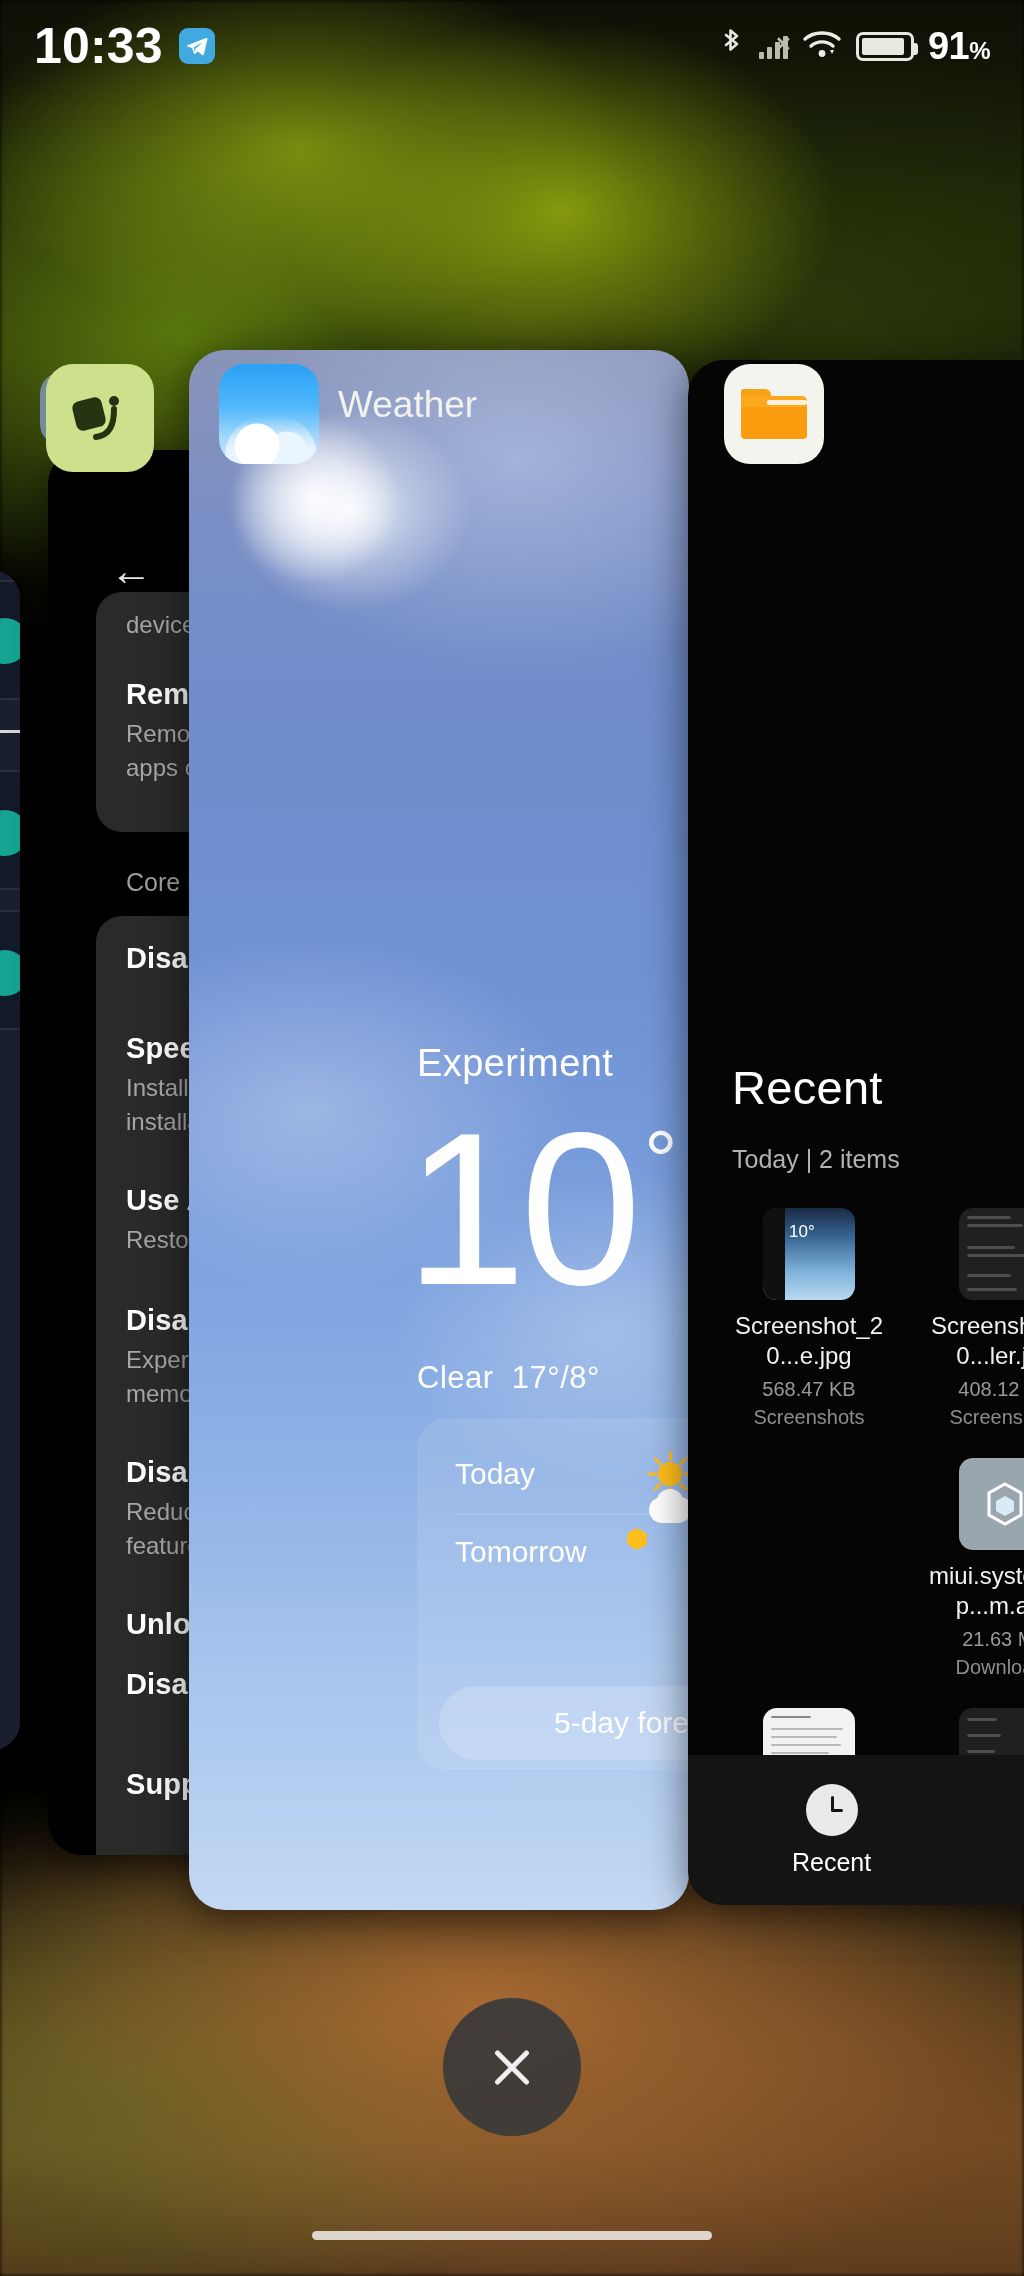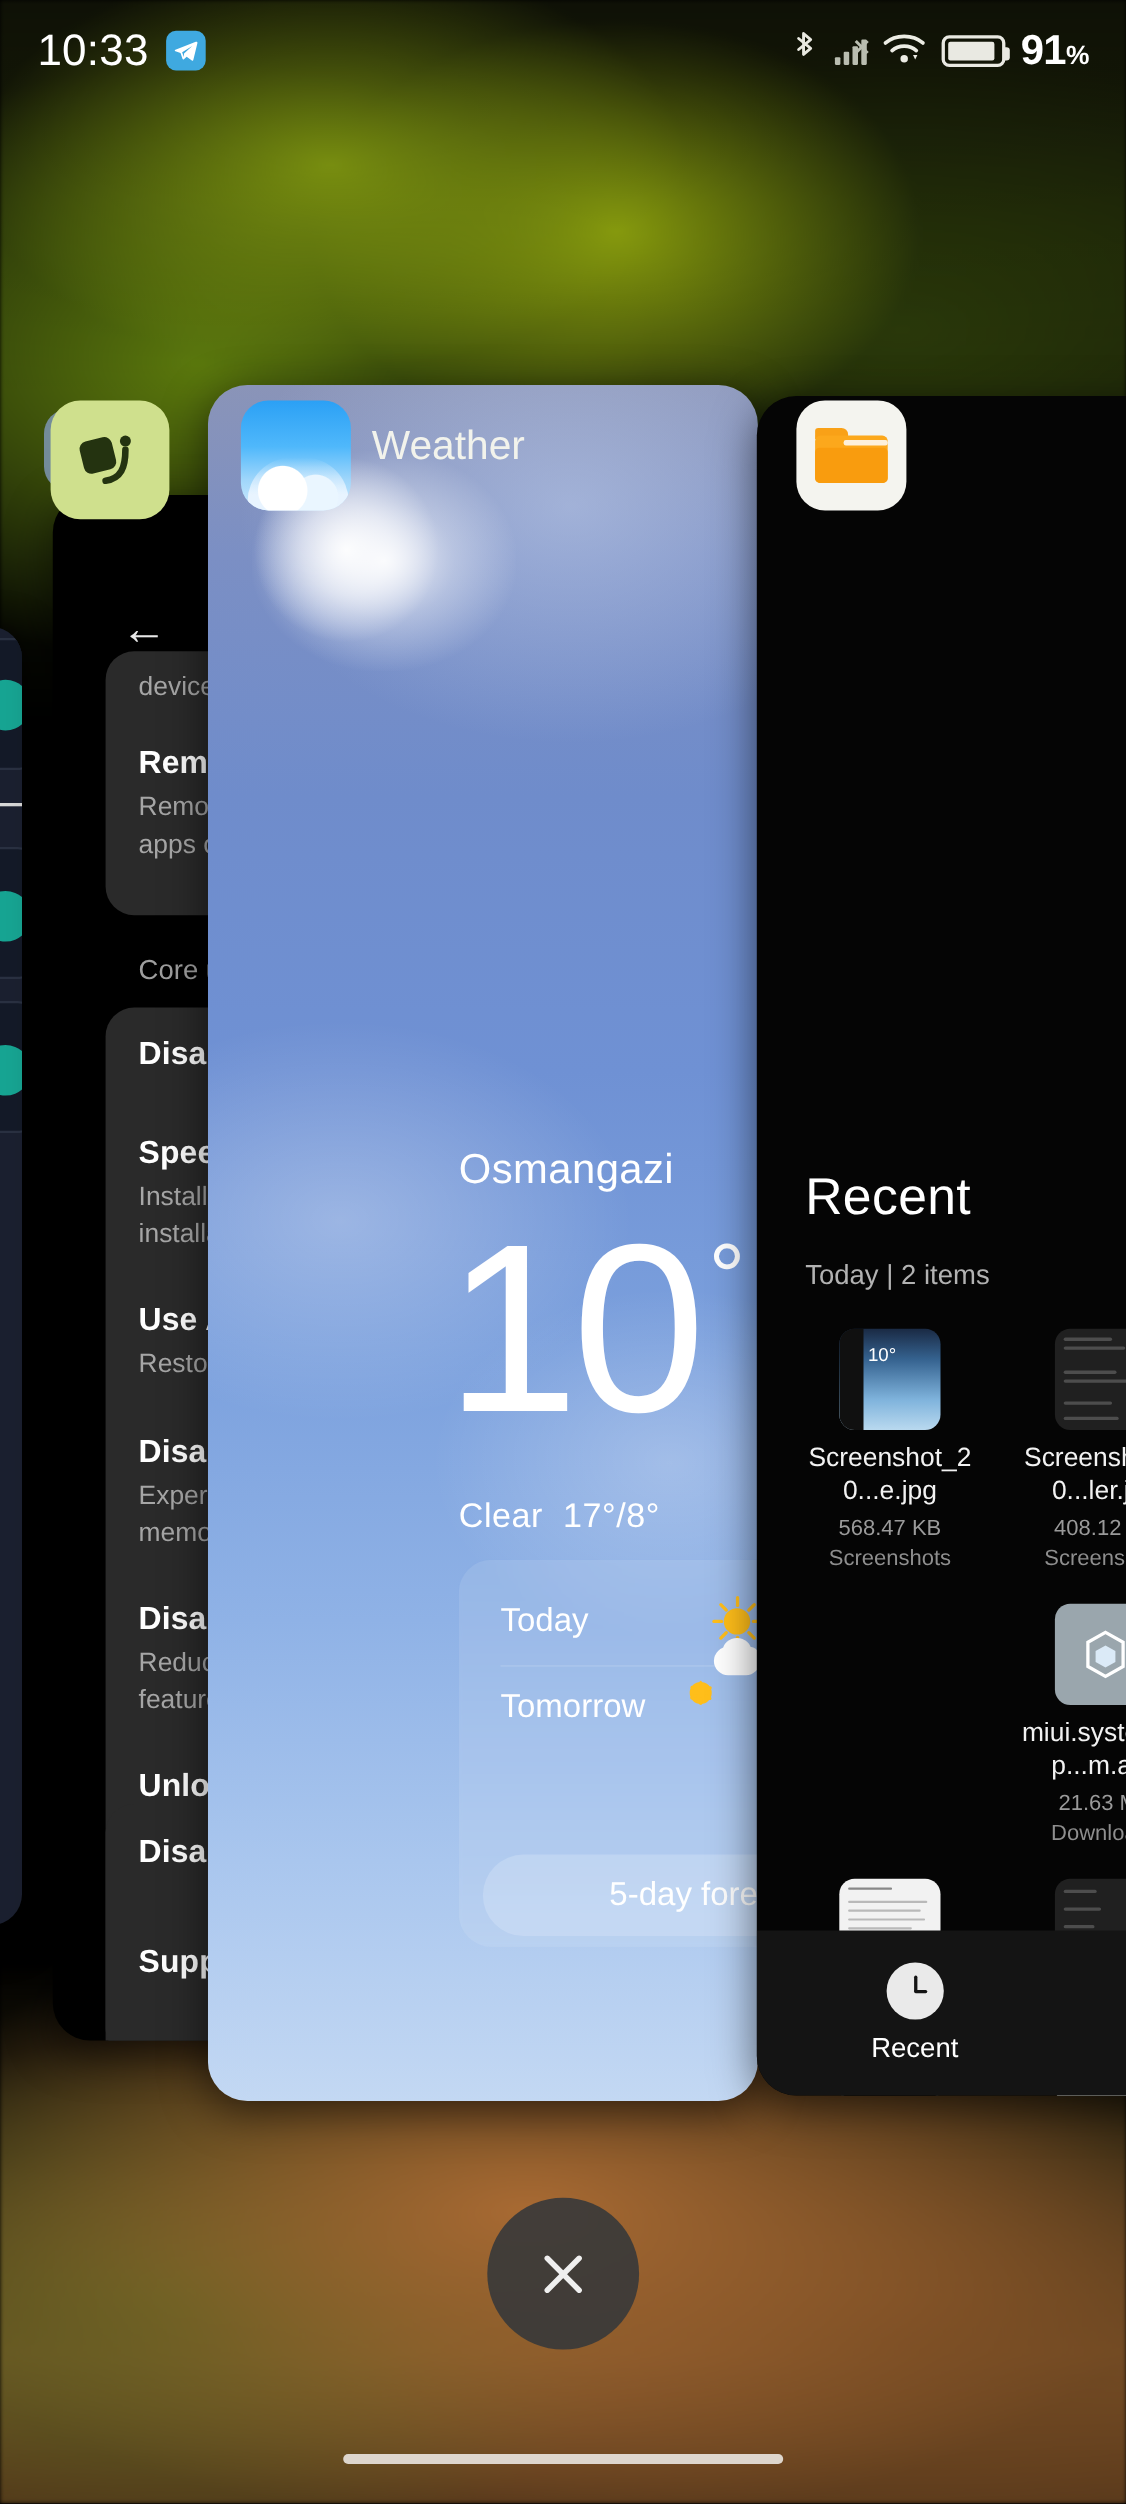--- a/index.html
+++ b/index.html
@@ -26,21 +26,21 @@
   }
   .wall-dim{ position:absolute; inset:0; background:linear-gradient(180deg, rgba(0,0,0,.28) 0%, rgba(0,0,0,.1) 8%, rgba(0,0,0,0) 16%); }
 
   
   .statusbar{
     position:absolute; top:0; left:0; right:0; height:92px;
     display:flex; align-items:center; justify-content:space-between;
     padding:0 34px; z-index:60;
   }
   .sb-left{ display:flex; align-items:center; gap:16px; }
-  .sb-time{ color:#fff; font-size:40px; font-weight:400; letter-spacing:.2px; }
+  .sb-time{ color:#fff; font-size:50px; font-weight:700; letter-spacing:.2px; }
   .tg-icon{
     width:36px; height:36px; border-radius:9px; background:#3fa9e0;
     display:flex; align-items:center; justify-content:center;
   }
   .sb-right{ display:flex; align-items:center; gap:14px; }
   .sb-pct{ color:#fff; font-size:38px; font-weight:700; letter-spacing:-.5px; }
   .sb-pct small{ font-size:24px; font-weight:600; }
   .sig{ display:flex; align-items:flex-end; gap:3px; height:26px; position:relative; }
   .sig i{ display:block; width:5px; background:#b9bdb0; border-radius:1px; }
   .sig i:nth-child(1){ height:7px; }
@@ -351,21 +351,21 @@
         <div class="cs-title">Disable N</div>
       </div>
       <div style="position:absolute; left:30px; top:128px;">
         <div class="cs-title">Suppress</div>
       </div>
     </div>
   </div>
 
   <div class="card card-weather">
     <div class="cw-sunglow"></div>
-    <div class="cw-city">Osmangazi</div>
+    <div class="cw-city">Experiment</div>
     <div class="cw-temp">10</div>
     <div class="cw-deg">°</div>
     <div class="cw-cond">
       <span>Clear</span>&nbsp;&nbsp;<span>17°/8°</span>
     </div>
 
     <div class="cw-panel">
       <div class="fc-row" style="top:18px;">
         <span class="fc-day">Today</span>
         <span class="fc-ico">

